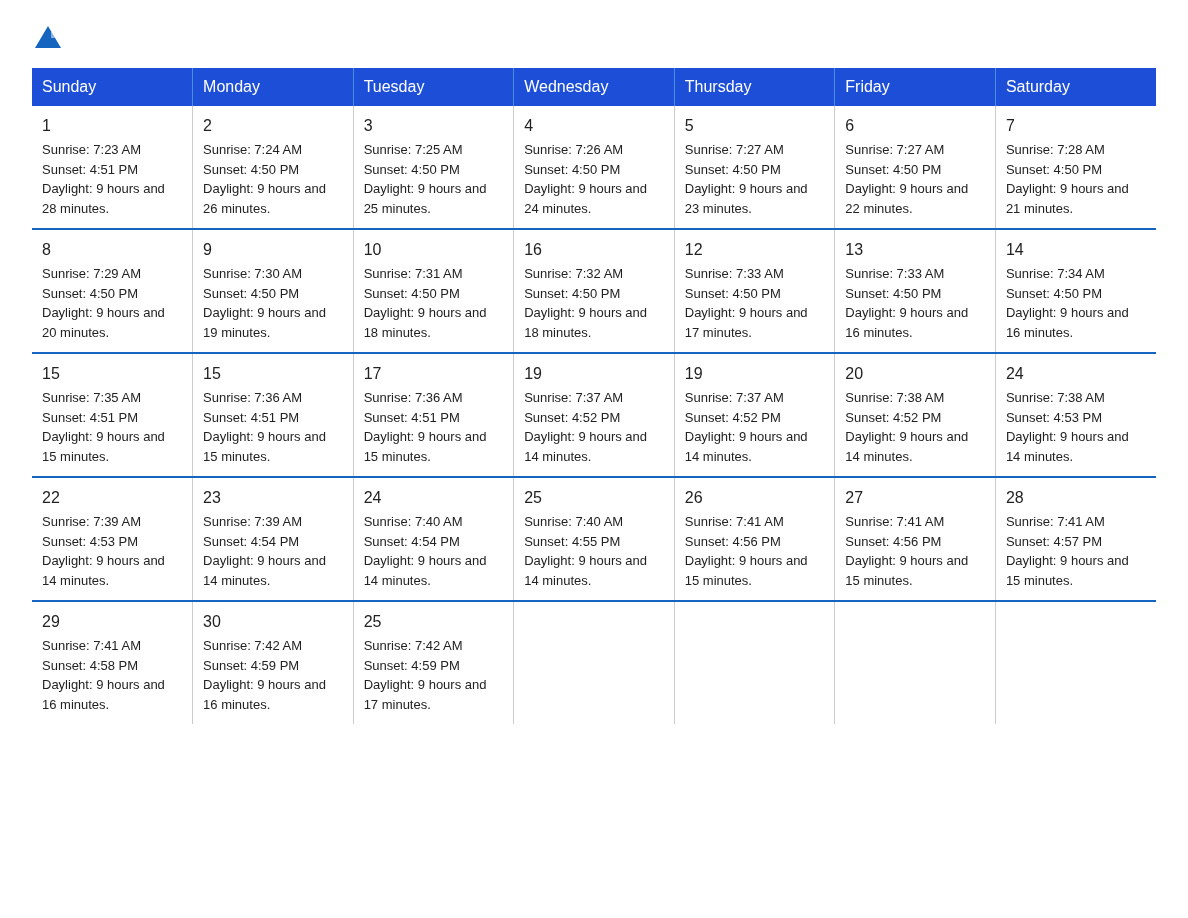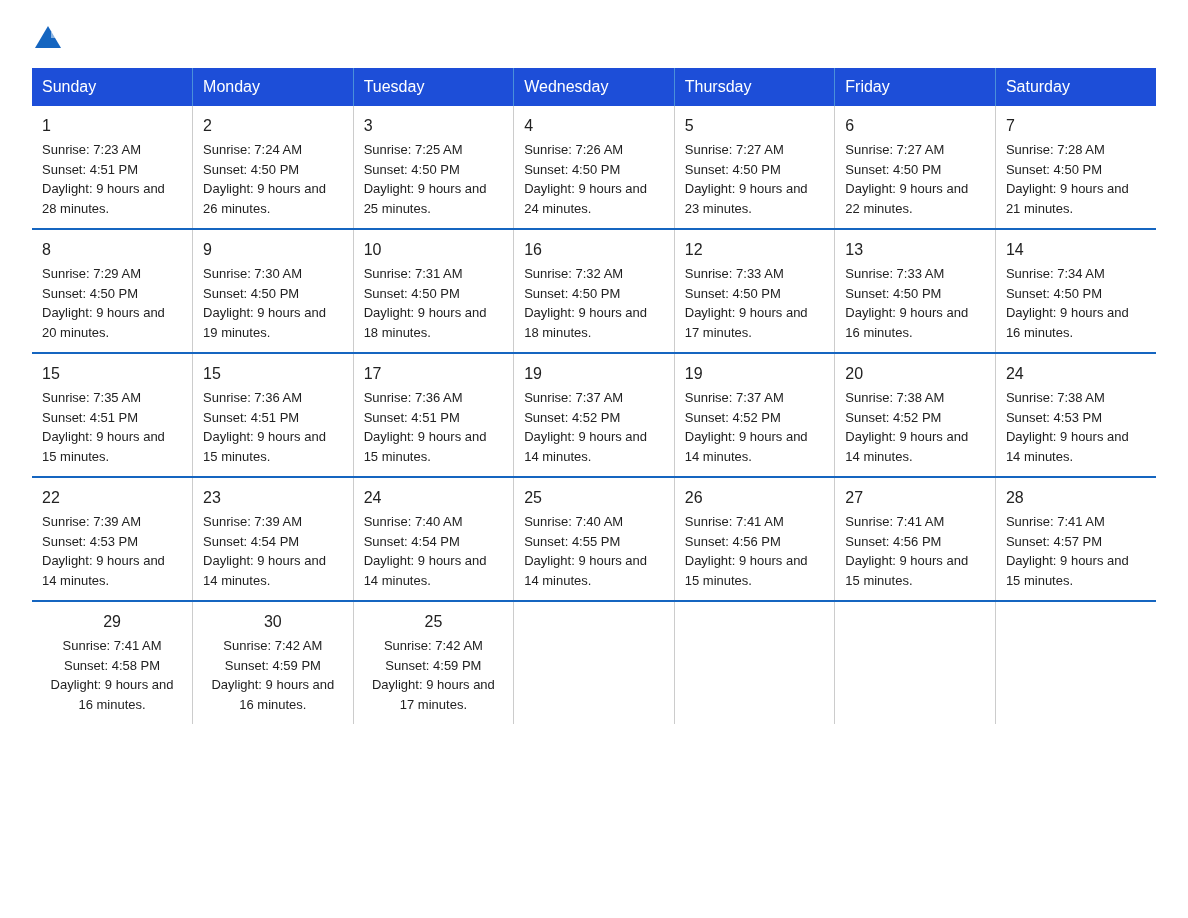--- a/index.html
+++ b/index.html
@@ -61,21 +61,21 @@
     td {
       vertical-align: top;
       padding: 8px 10px 10px 10px;
       border-right: 1px solid #ccc;
       border-bottom: 2px solid #1565c0;
       font-size: 13px;
       line-height: 1.5;
       min-height: 90px;
     }
     td:last-child { border-right: none; }
-    tr:last-child td { border-bottom: none; text-align: center; }
+    tr:last-child td { border-bottom: none; }
     .day-num {
       font-size: 16px;
       font-weight: normal;
       display: block;
       margin-bottom: 2px;
     }
     .day-info {
       font-size: 13px;
       color: #222;
     }

